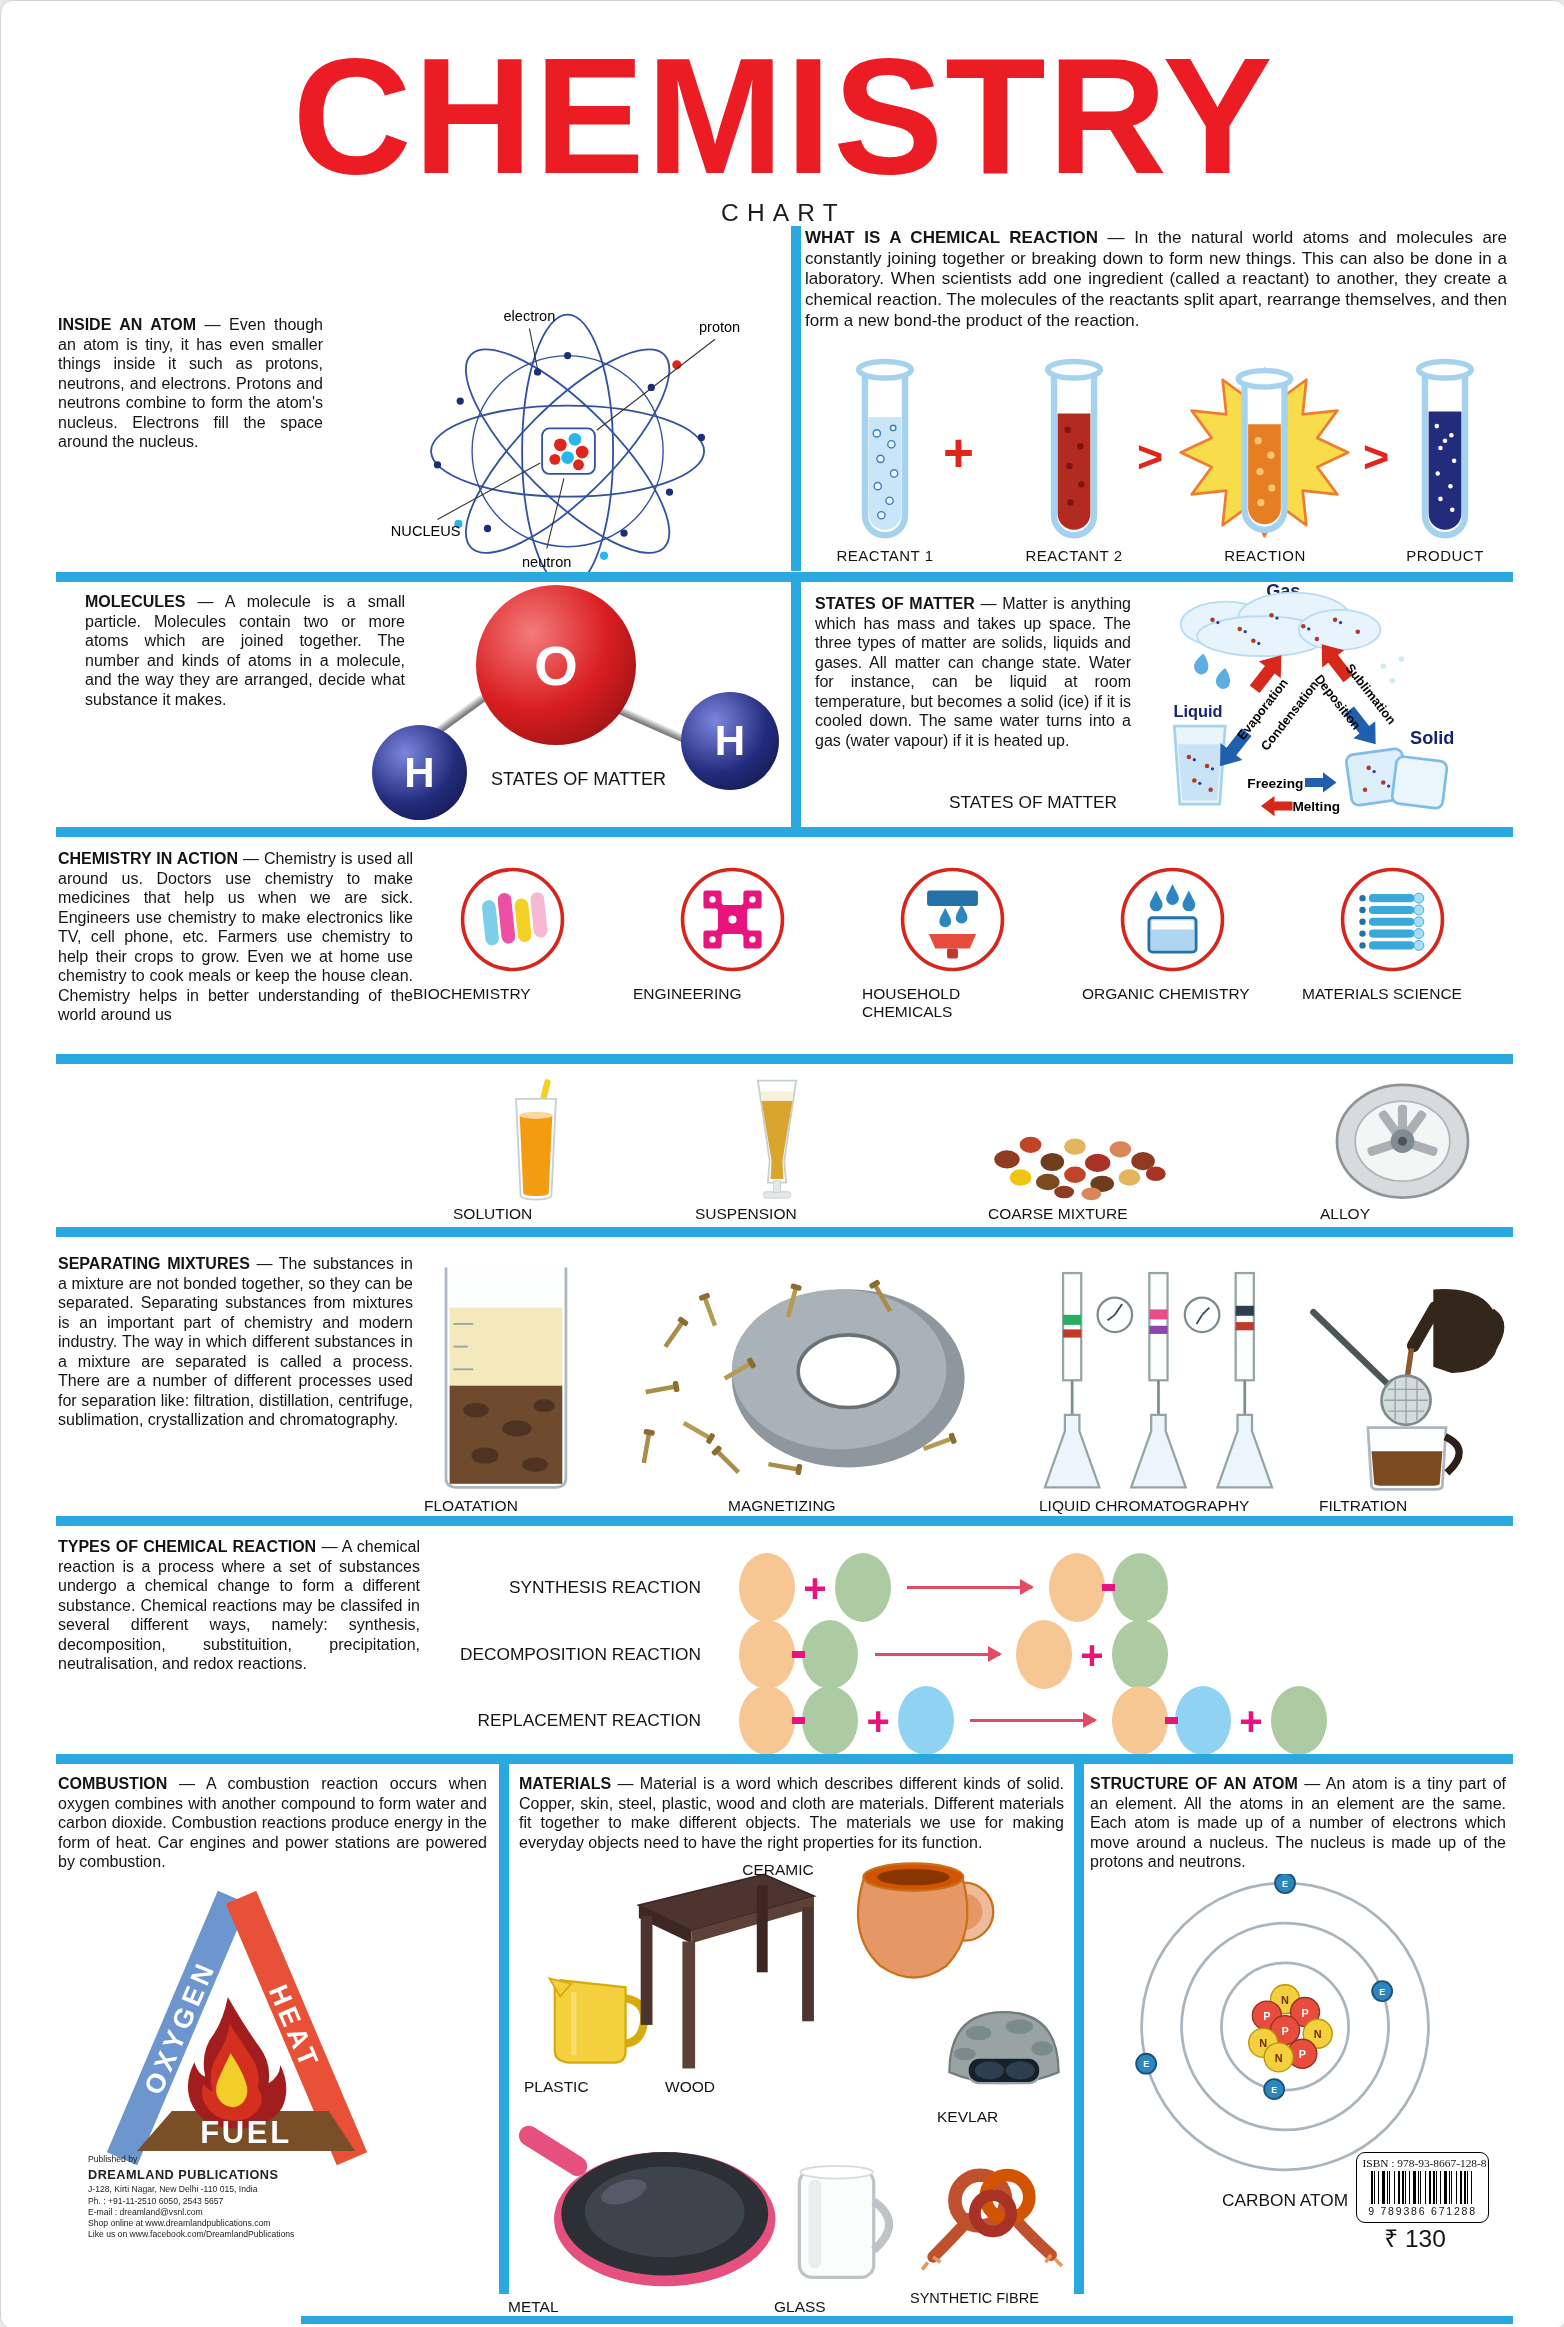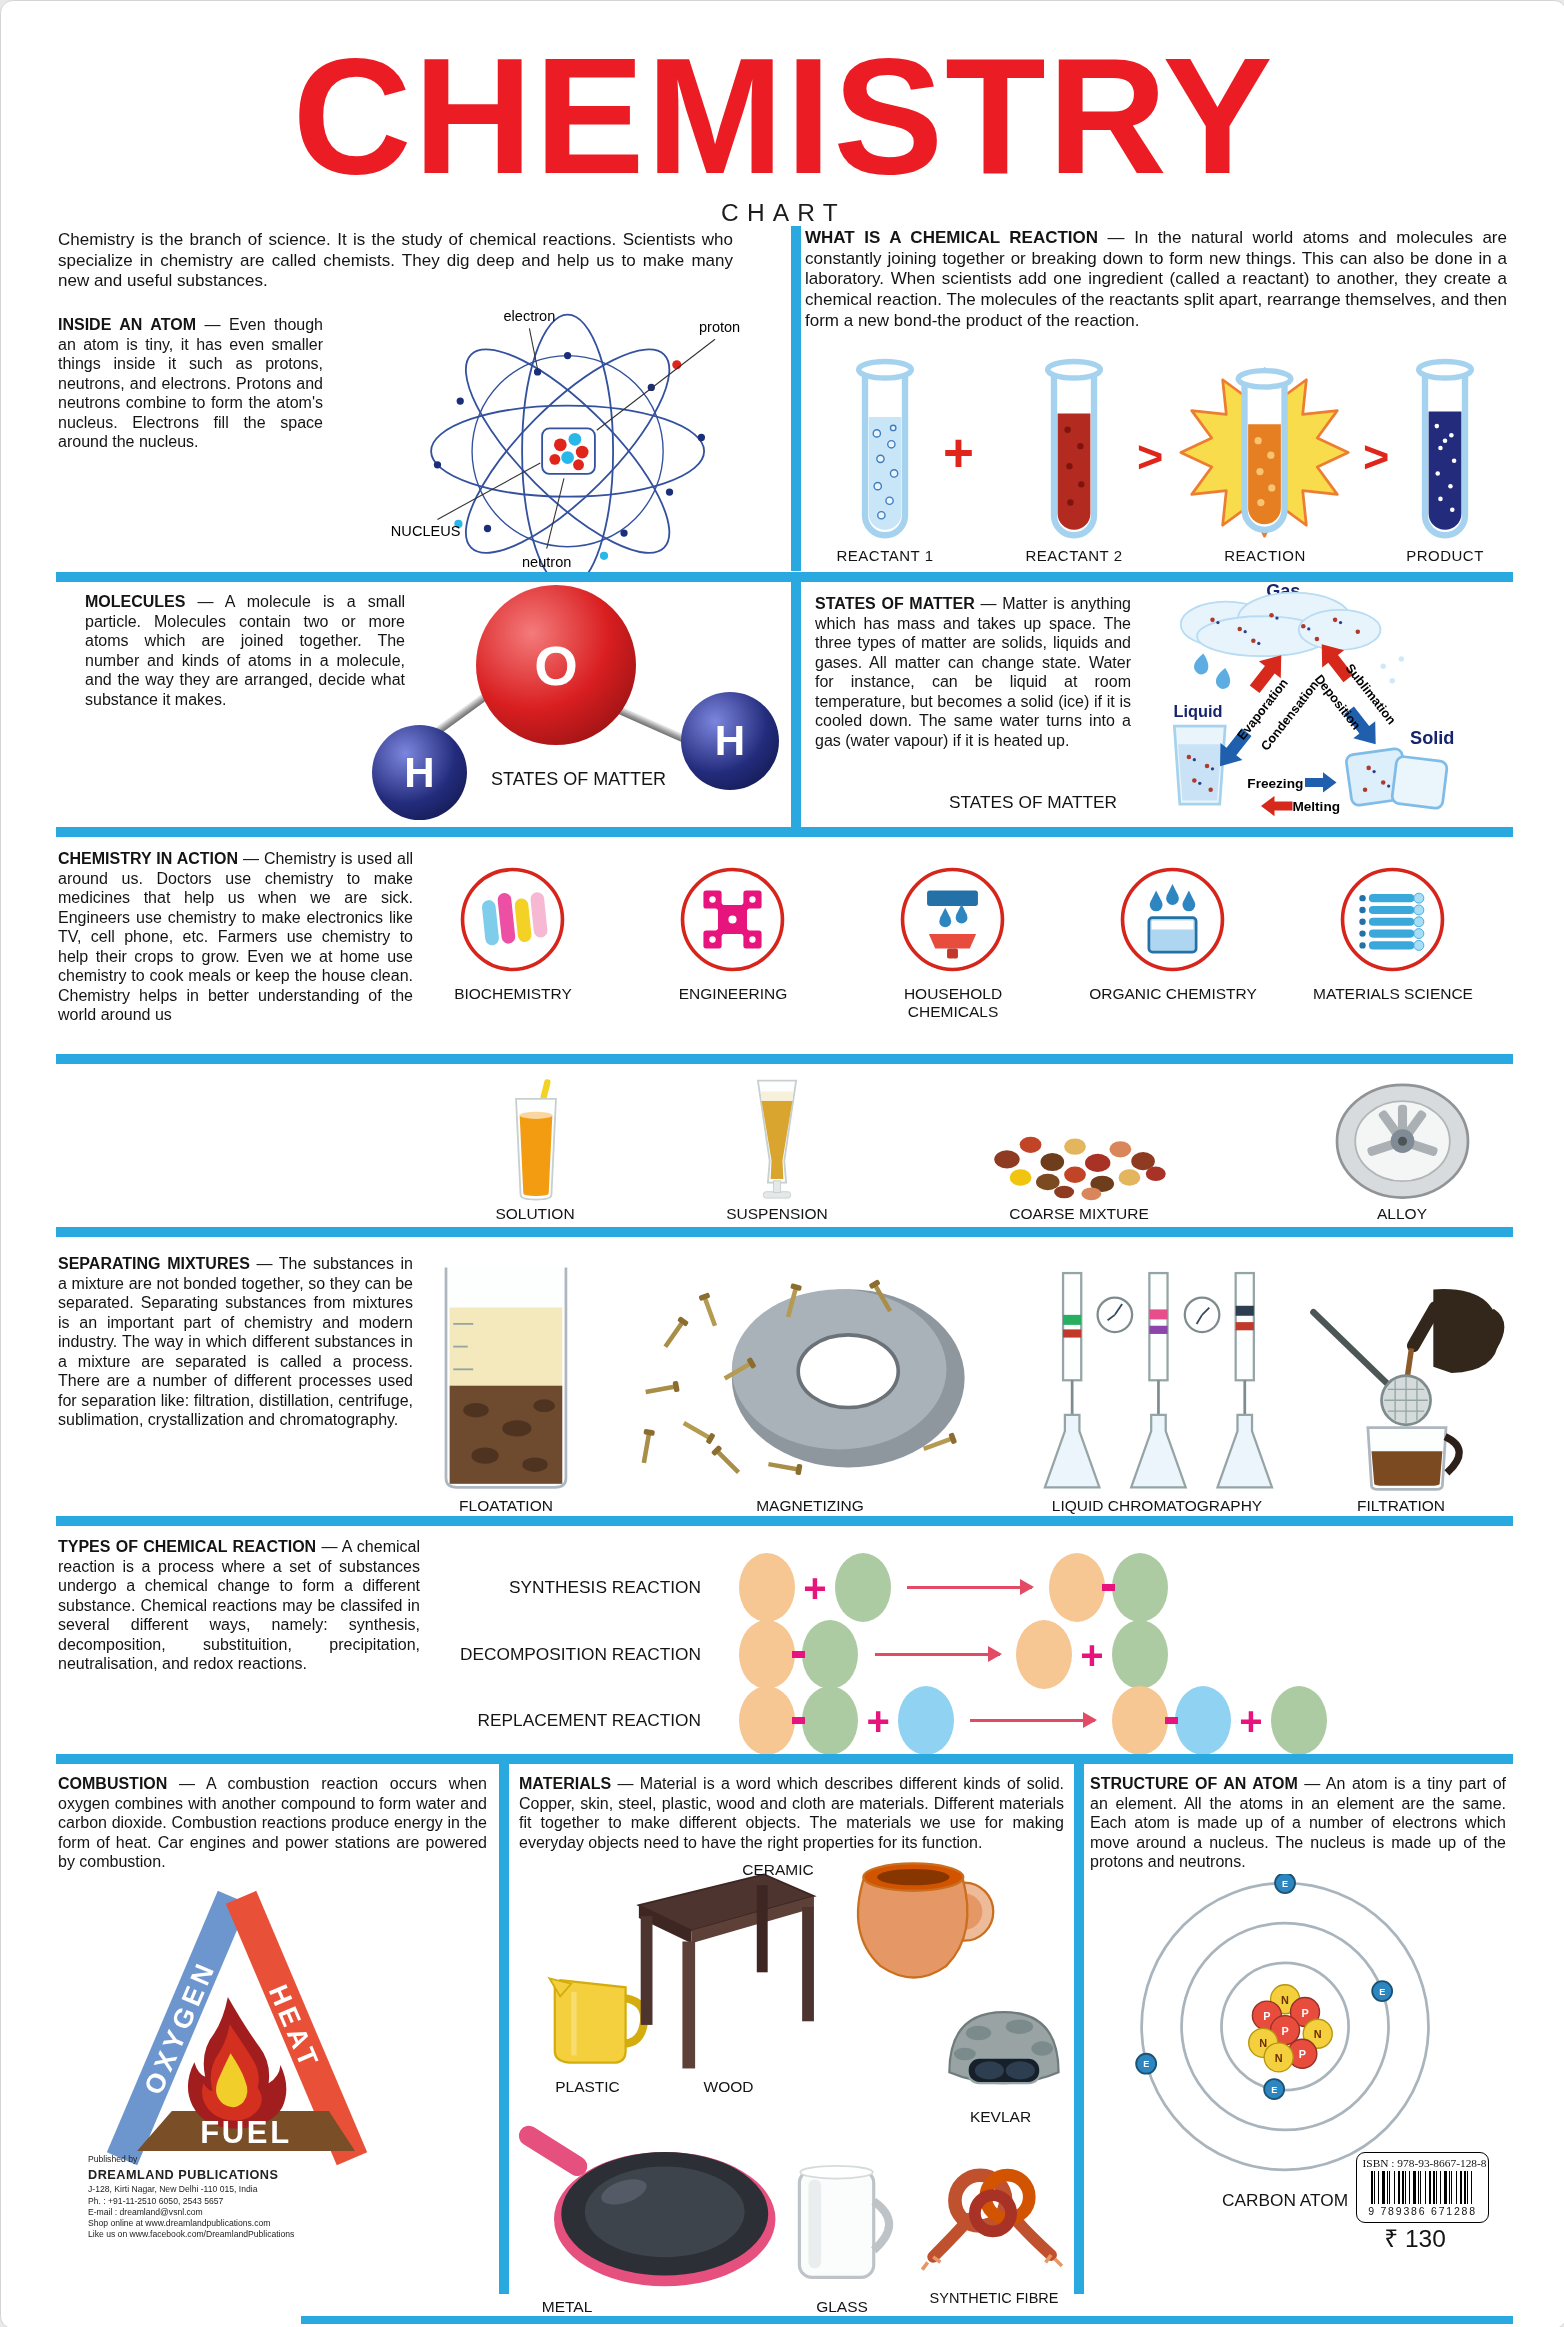--- a/index.html
+++ b/index.html
@@ -5,21 +5,21 @@
   html,body{margin:0;padding:0;background:#e9e9e9}
   #poster{position:relative;width:1565px;height:2327px;background:#fff;border:1.8px solid #d4d4d4;border-radius:12.7px;overflow:hidden;font-family:"Liberation Sans",sans-serif;color:#111}
   .a{position:absolute}
   .bar{position:absolute;background:#29A9E0;height:10px}
   .vbar{position:absolute;background:#29A9E0;width:10px}
   #title{left:0;top:33px;width:1565px;text-align:center;font-size:165px;line-height:1;font-weight:900;color:#EC1C24;letter-spacing:1.8px}
   #subtitle{left:0;top:198px;width:1565px;text-align:center;font-size:24.5px;letter-spacing:8.2px;color:#1c1c1c}
   .txt{margin:0;text-align:justify;font-size:16px;line-height:1.22;color:#141414}
   .txt b{font-weight:bold}
   .cap{ text-align:center;font-size:17.3px;color:#141414}
-  .lbl{text-align:center;font-size:15.5px;color:#141414}
+  .lbl{text-align:left;font-size:15.5px;color:#141414}
   .tube-lbl{text-align:center;font-size:15px;letter-spacing:0.5px;color:#141414}
   .rsym{color:#E0251B;font-weight:bold;line-height:1}
   .sphere{position:absolute;border-radius:50%;display:flex;align-items:center;justify-content:center;color:#fff;font-weight:bold;z-index:2}
   .rod{position:absolute;height:8.2px;background:linear-gradient(#f2f2f2,#9a9a9a 60%,#6e6e6e);z-index:1;border-radius:3.6px;transform-origin:left center}
   .act-circle{position:absolute}
   .rx-row{position:absolute;left:273px;display:flex;align-items:center;height:71px}
   .rx-label{width:427px;text-align:right;font-size:17.3px;padding-right:38px;color:#141414}
   .rx-diagram{display:flex;align-items:center}
   .el{width:56px;height:69px;border-radius:50%}
   .orange{background:#F6C693}.green{background:#ADCBA2}.lblue{background:#8FD2F1}
@@ -39,21 +39,20 @@
   #price{position:absolute;left:1356px;top:2220px;width:116px;text-align:center;font-size:24.5px;color:#141414}
 </style>
 </head>
 <body>
 
 <div id="poster">
 
   <div class="a" id="title">CHEMISTRY</div>
   <div class="a" id="subtitle">CHART</div>
 
-  <p class="txt a" style="left:57px;top:229px;width:675px;font-size:17px">Chemistry is the branch of science. It is the study of chemical reactions. Scientists who specialize in chemistry are called chemists. They dig deep and help us to make many new and useful substances.</p>
 
   <p class="txt a" style="left:57px;top:314px;width:265px">
     <b>INSIDE AN ATOM</b>
     <span>— Even though an atom is tiny, it has even smaller things inside it such as protons, neutrons, and electrons. Protons and neutrons combine to form the atom's nucleus. Electrons fill the space around the nucleus.</span>
   </p>
 
   <svg class="a" style="left:350px;top:300px" width="405" height="273" viewBox="0 0 445 300">
     <g transform="translate(238,165)" stroke="#33519E" stroke-width="2" fill="none">
       <ellipse rx="150" ry="50"></ellipse>
       <ellipse rx="150" ry="50" transform="rotate(45)"></ellipse>

